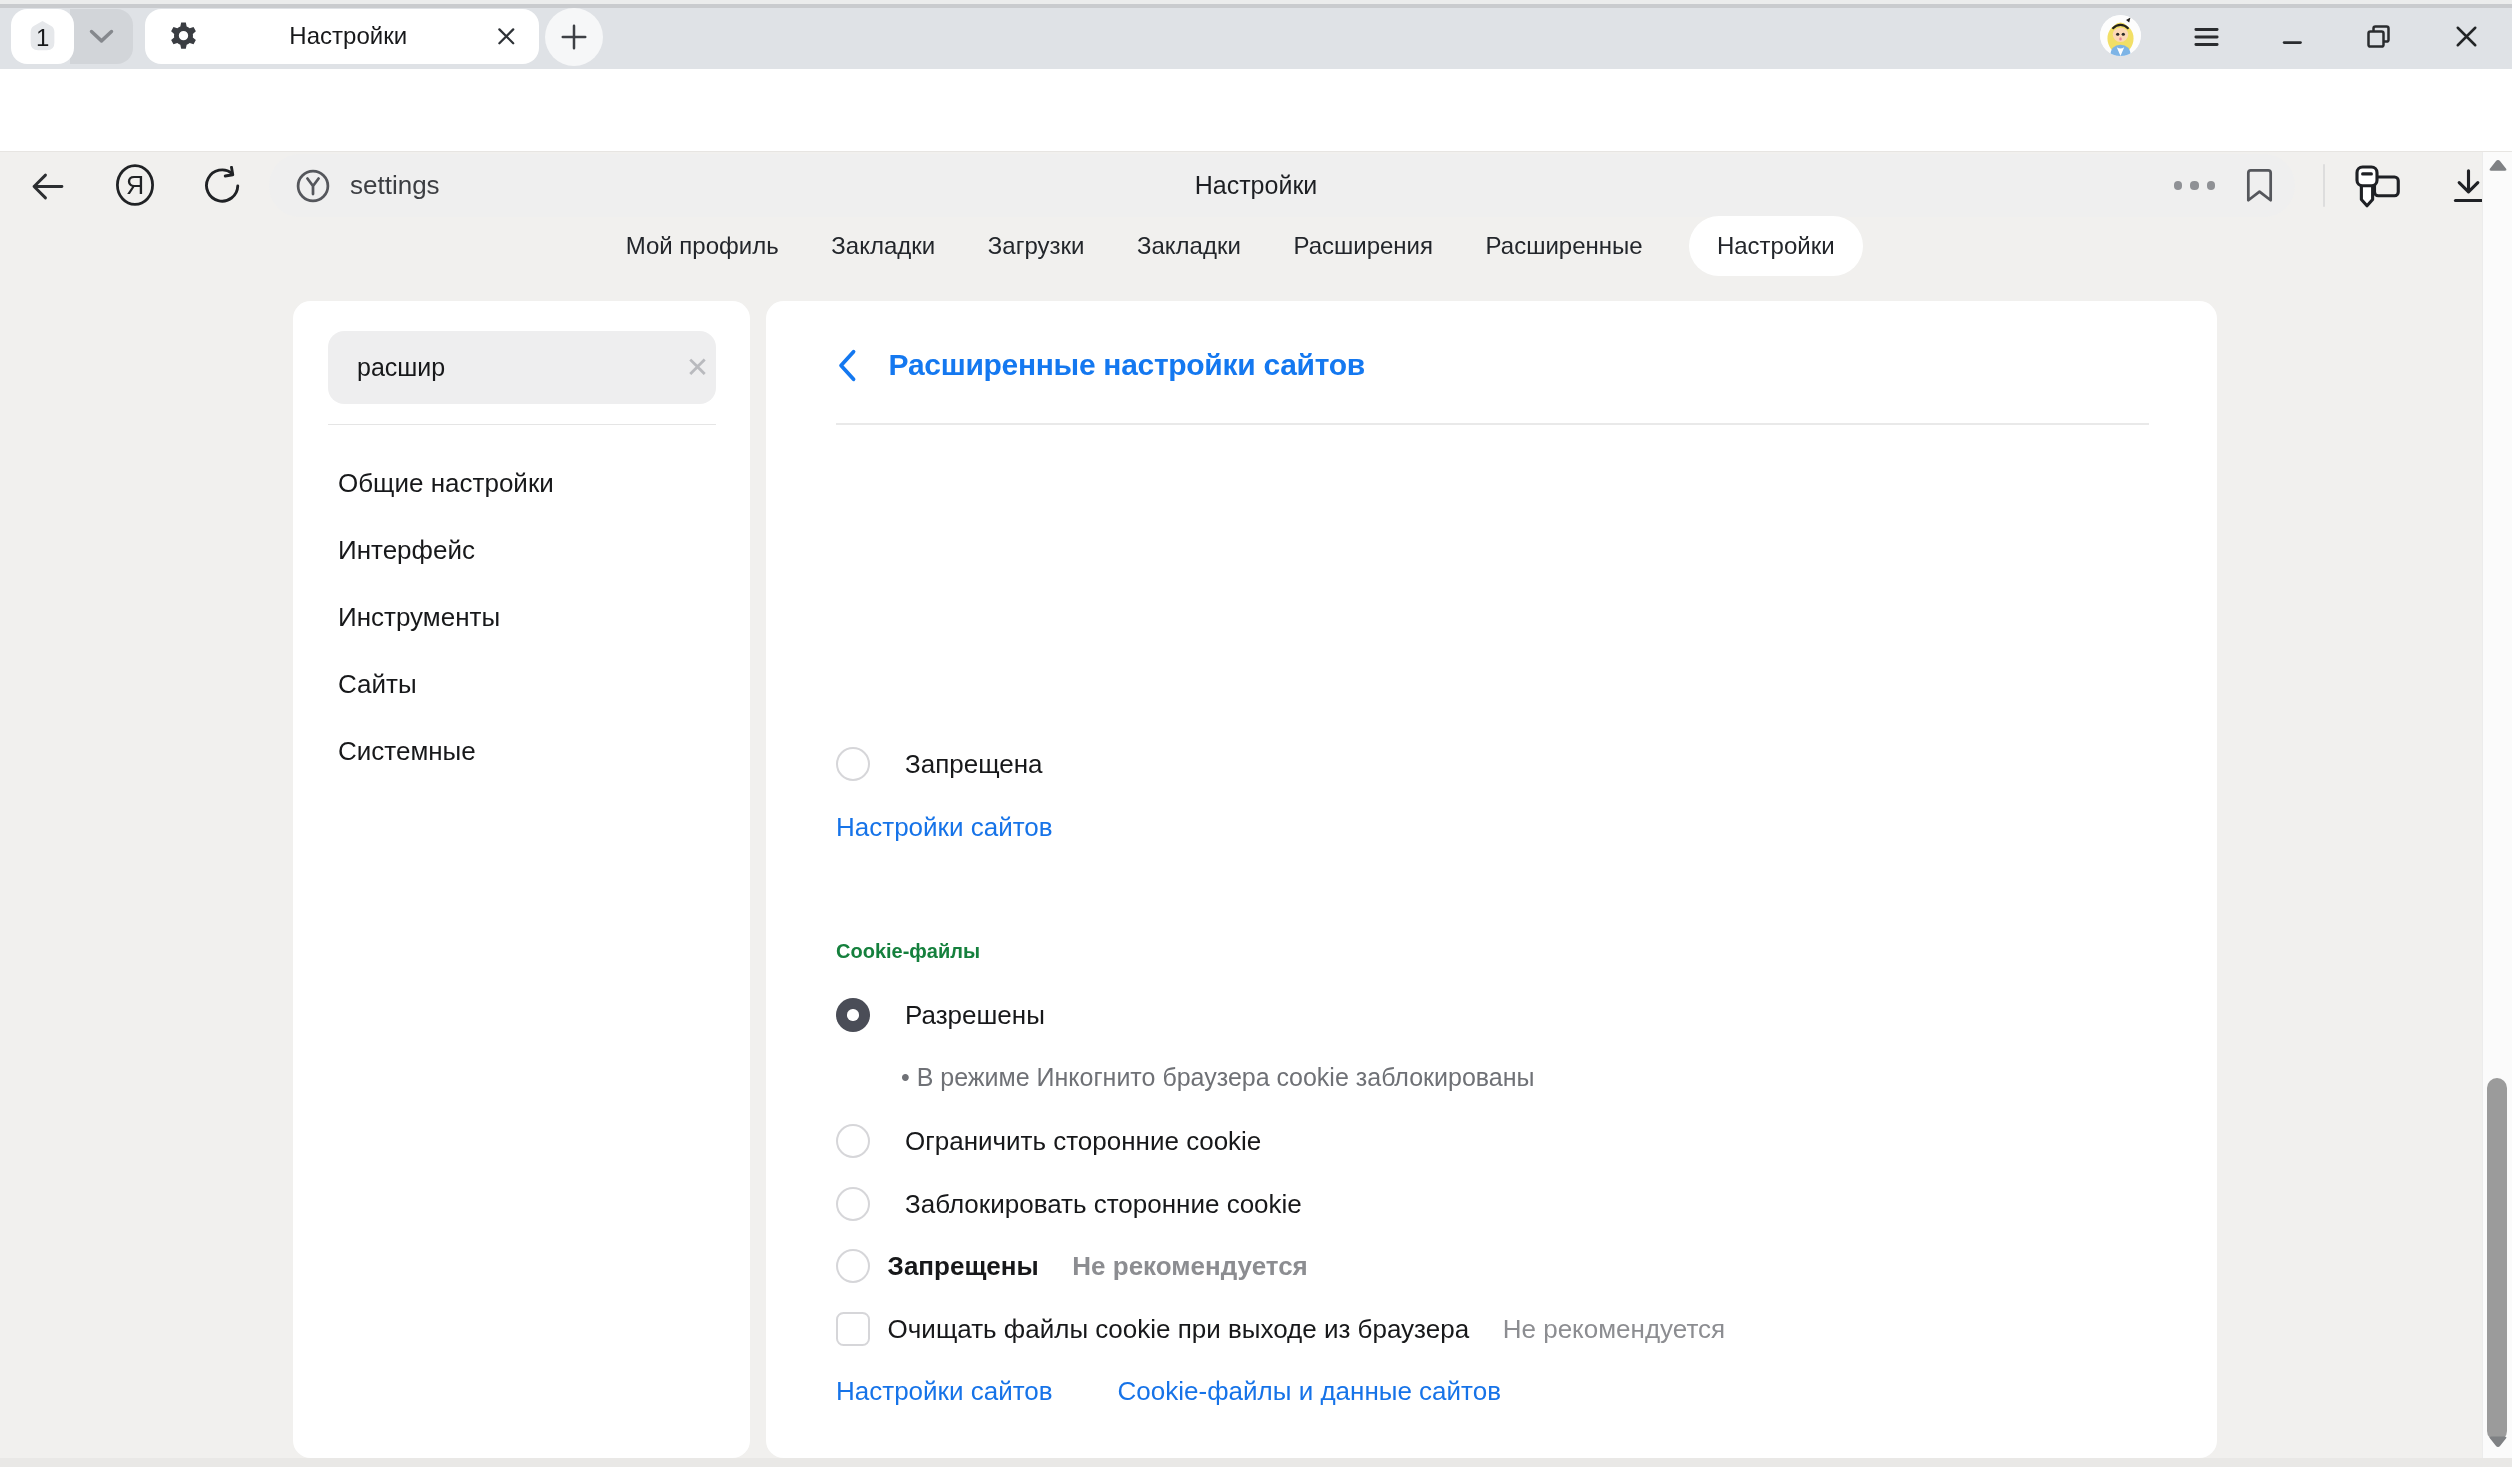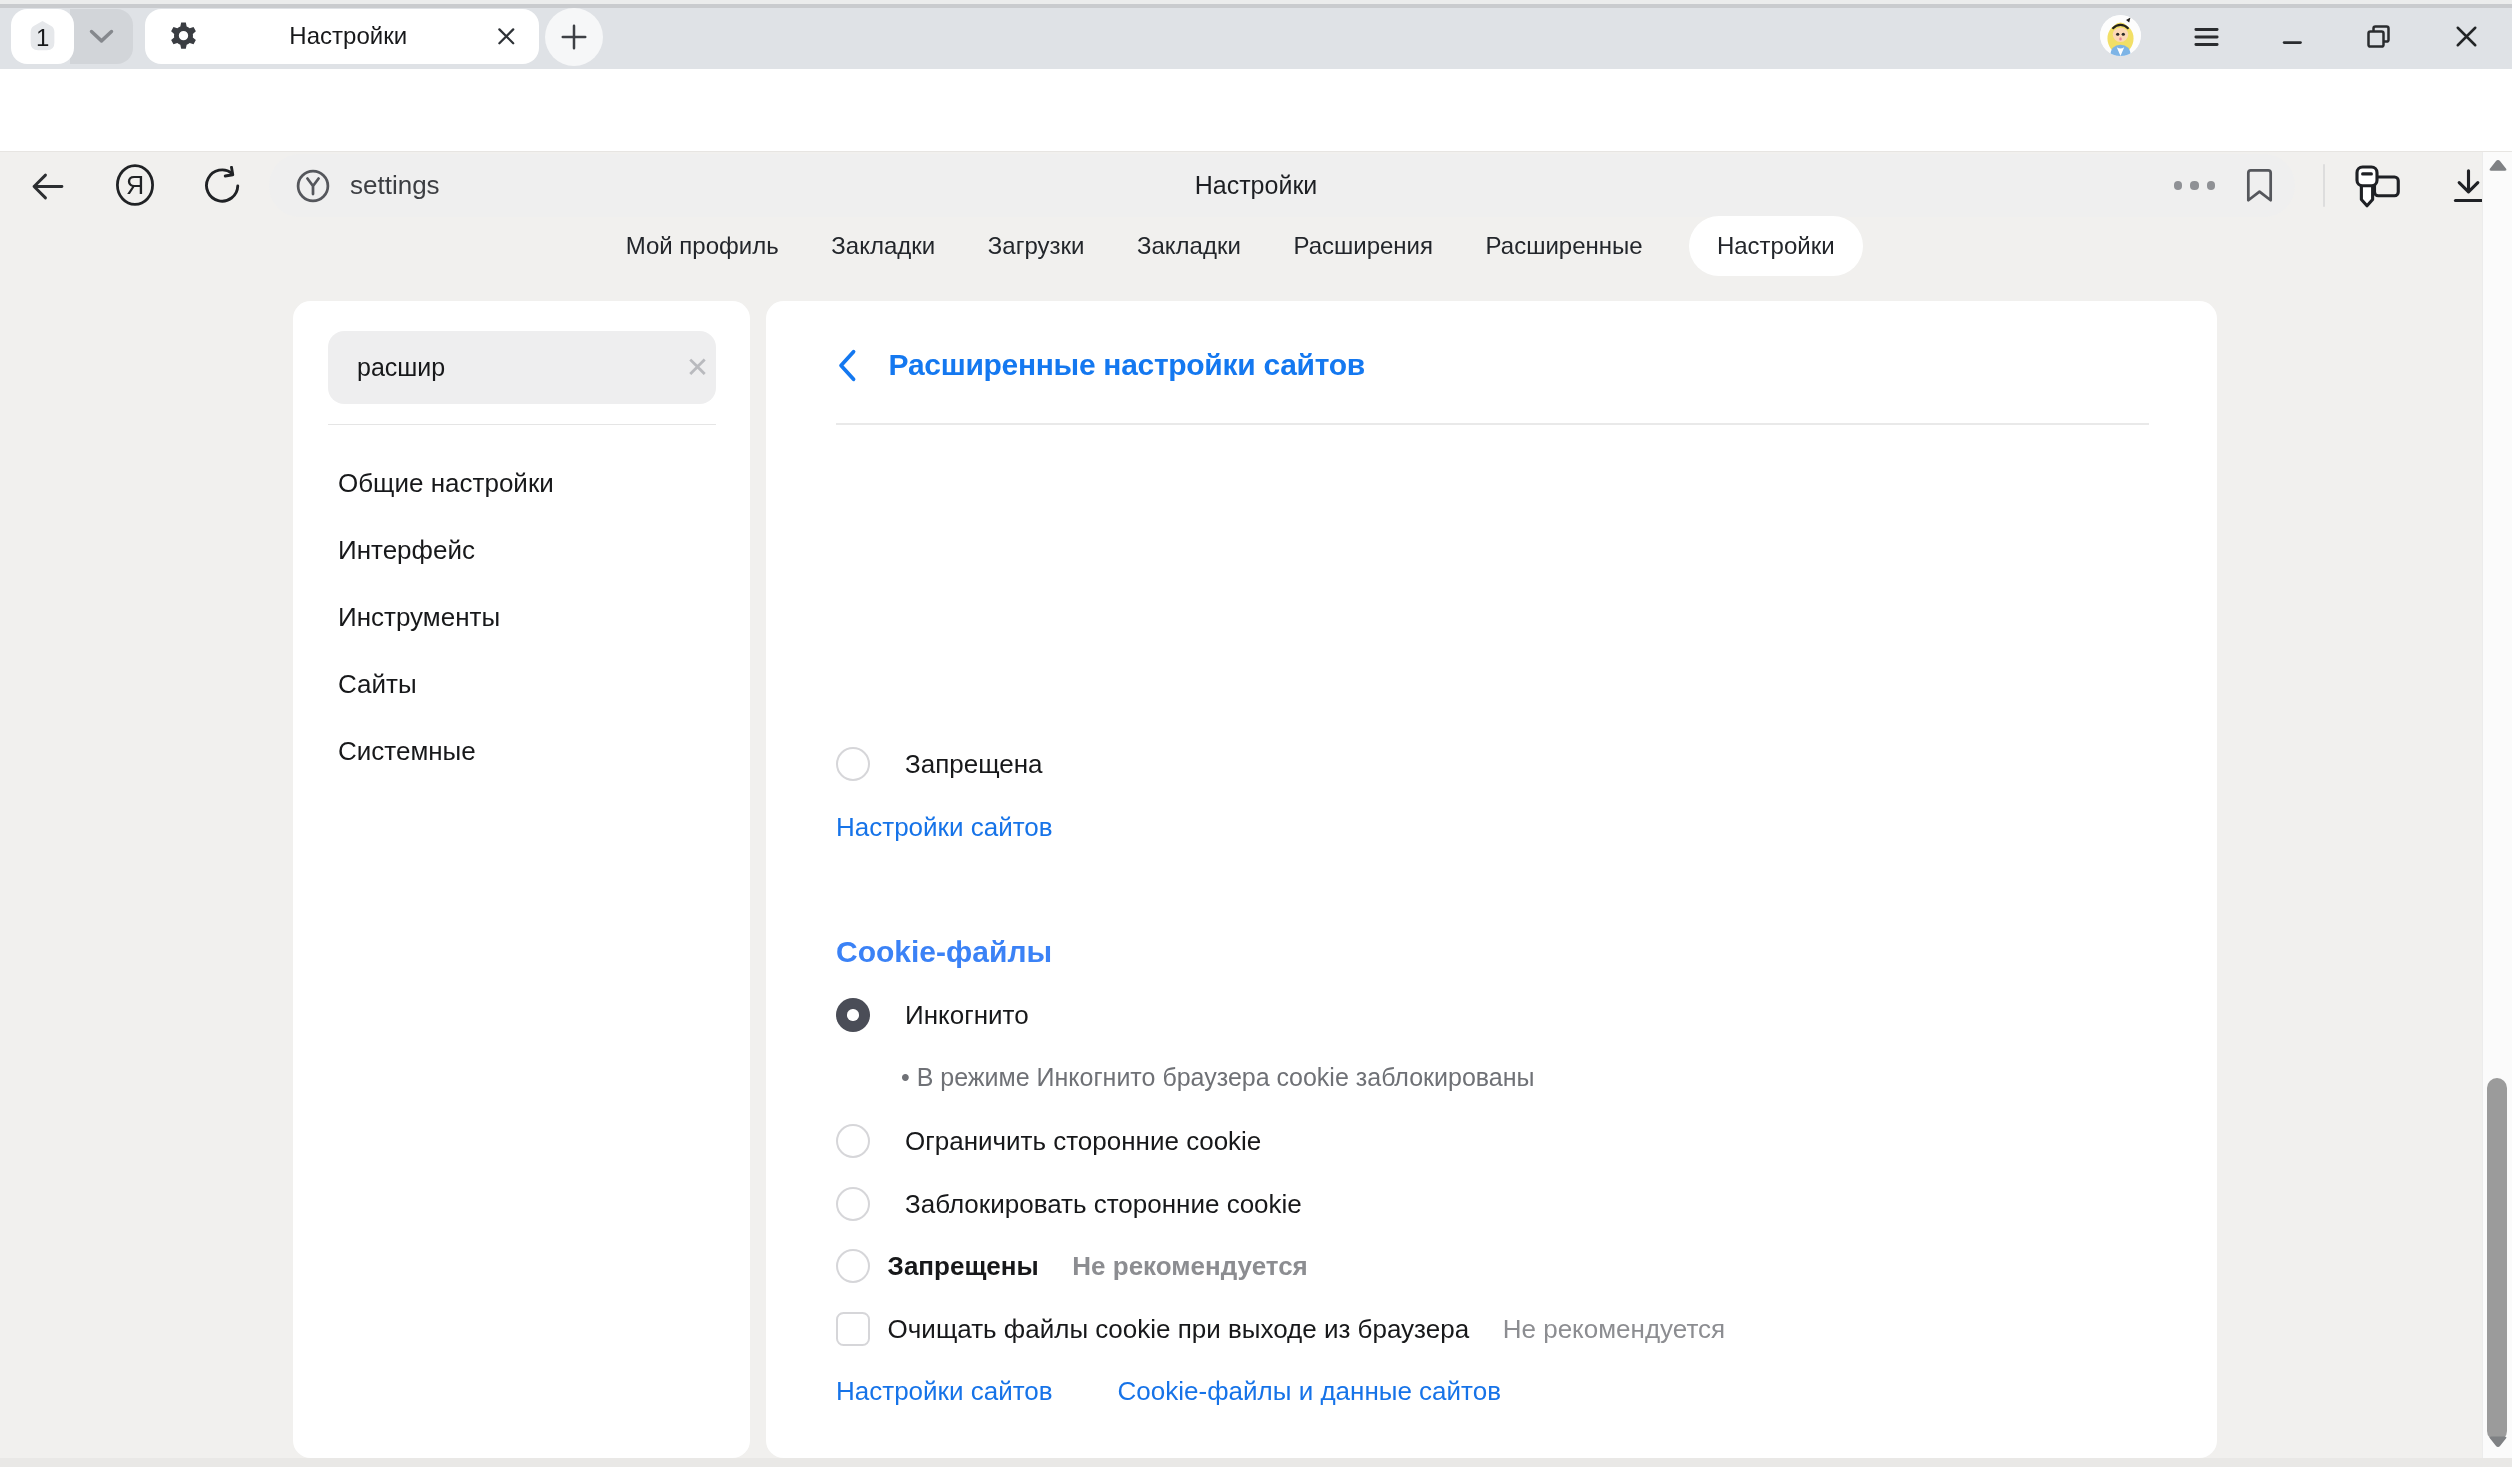--- a/index.html
+++ b/index.html
@@ -64,21 +64,21 @@
   .mc-divider { position:absolute; left:70px; top:122px; width:1313px; height:1.9px; background:#e9e9e9; }
 
   .opt-label { font-size:26px; color:#17181a; }
   .hint { font-size:26px; color:#8c8d91; }
   .radio { width:34px; height:34px; border-radius:50%; background:#ffffff; border:2.5px solid #d6d6d9; flex:0 0 34px; }
   .radio.checked { border:none; background:#4a4d57; position:relative; }
   .radio.checked::after { content:""; position:absolute; left:11.3px; top:11.3px; width:11.3px; height:11.3px; border-radius:50%; background:#ffffff; }
   .checkbox { width:34px; height:34px; border-radius:7.5px; background:#ffffff; border:2.5px solid #d6d6d9; flex:0 0 34px; }
   .opt-row { gap:35px; height:34px; }
   .link { font-size:26px; color:#1673e8; }
-  .section-heading { font-size:30px; font-weight:700; color:#3b82f6; }
+  .section-heading { font-size:20px; font-weight:700; color:#15803d; }
   .note { font-size:25px; color:#6f7176; }
 
   .r-banned1 { top:446px; }
   .l-sites1  { top:511px; height:31px; }
   .h-cookie  { top:633px; height:35px; }
   .n-incog   { top:761px; height:31px; left:135px; }
   .r-limit   { top:823px; }
   .r-block   { top:886px; }
   .r-banned2 { top:948px; gap:17.6px;font-weight:bold; }
   .c-clear   { top:1011px; gap:17.6px; }
@@ -274,21 +274,21 @@
   <div class="row l-sites1">
     <a class="link">Настройки сайтов</a>
   </div>
 
   <div class="row h-cookie">
     <span class="section-heading">Cookie-файлы</span>
   </div>
 
   <div class="row opt-row" style="top:697px;">
     <span class="radio checked"></span>
-    <span class="opt-label">Инкогнито</span>
+    <span class="opt-label">Разрешены</span>
   </div>
 
   <div class="row n-incog">
     <span class="note">• В режиме Инкогнито браузера cookie заблокированы</span>
   </div>
 
   <div class="row opt-row r-limit">
     <span class="radio"></span>
     <span class="opt-label">Ограничить сторонние cookie</span>
   </div>

